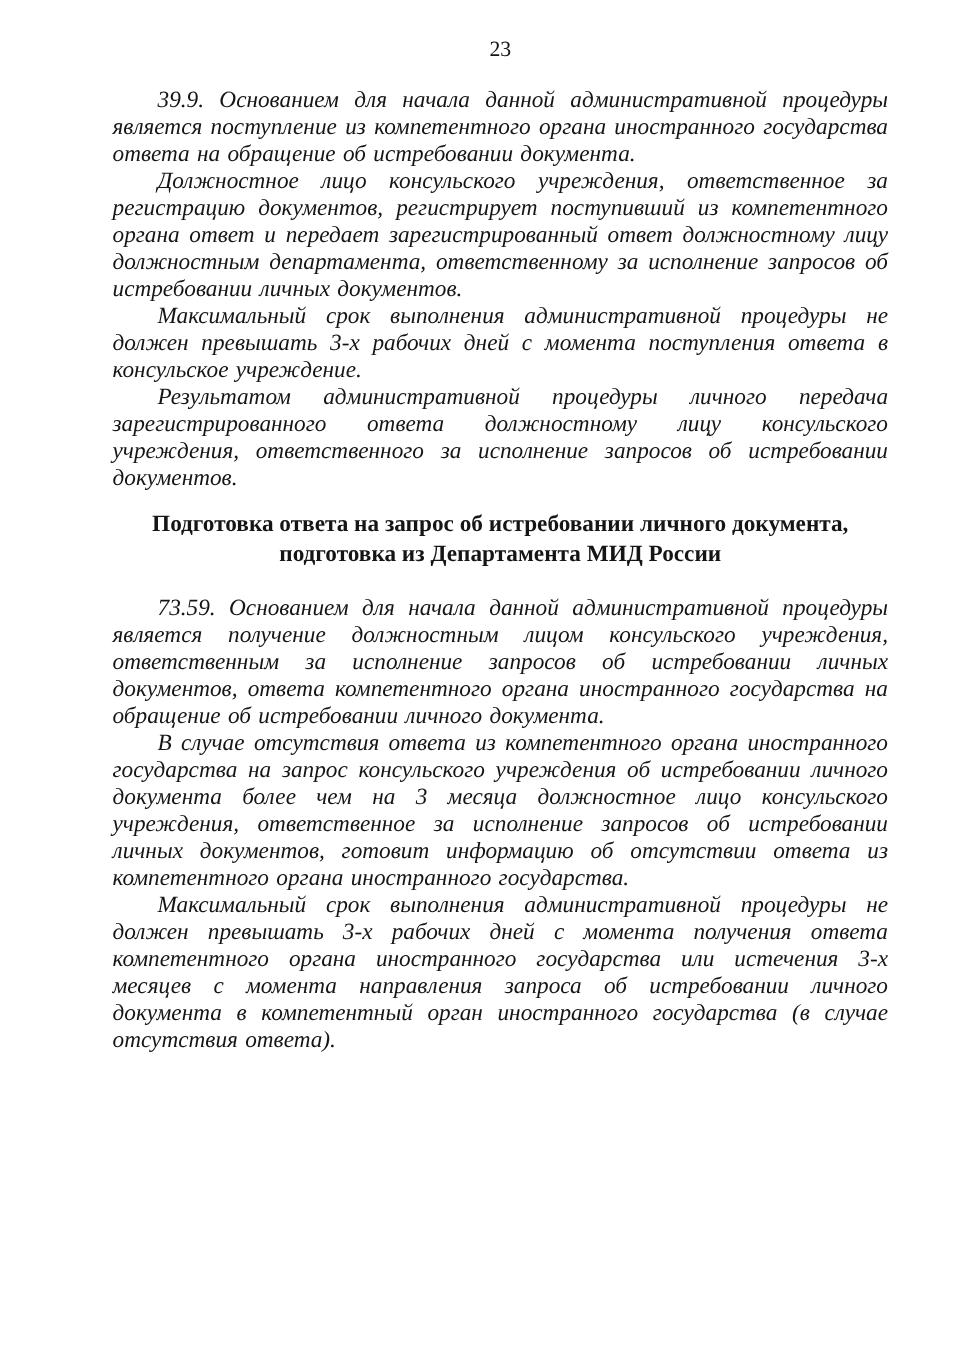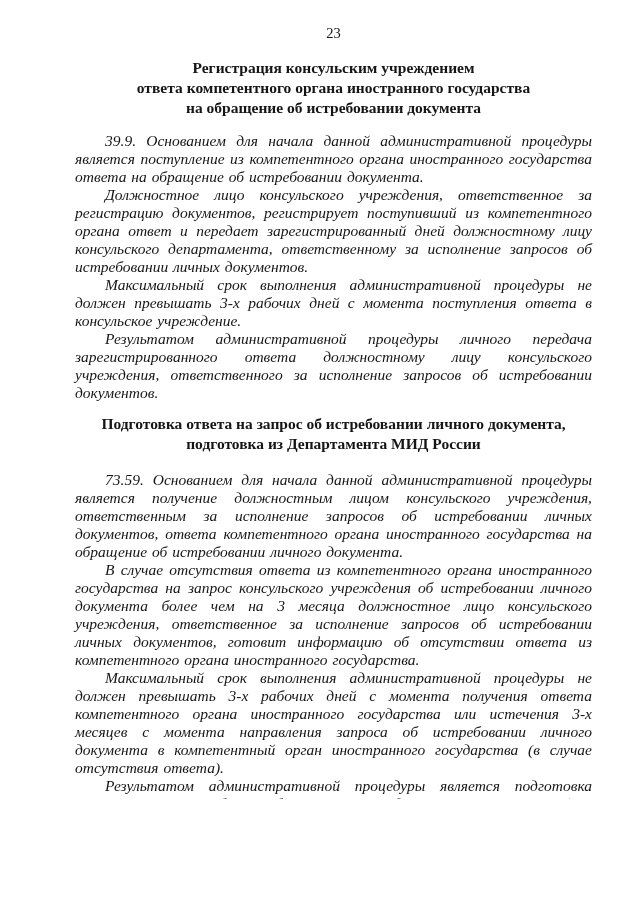--- a/index.html
+++ b/index.html
@@ -48,34 +48,28 @@
     text-align-last: justify;
   }
 </style>
 </head>
 <body>
 
 <div class="page">
 
   <div class="page-number">23</div>
 
-  <h1 class="doc-heading">
-    <span class="heading-line">Регистрация консульским учреждением</span>
-    <span class="heading-line">ответа компетентного органа иностранного государства</span>
-    <span class="heading-line">на обращение об истребовании документа</span>
-  </h1>
 
   <p class="para">39.9. Основанием для начала данной административной процедуры является поступление из компетентного органа иностранного государства ответа на обращение об истребовании документа.</p>
-  <p class="para">Должностное лицо консульского учреждения, ответственное за регистрацию документов, регистрирует поступивший из компетентного органа ответ и передает зарегистрированный дней должностному лицу консульского департамента, ответственному за исполнение запросов об истребовании личных документов.</p>
+  <p class="para">Должностное лицо консульского учреждения, ответственное за регистрацию документов, регистрирует поступивший из компетентного органа ответ и передает зарегистрированный ответ должностному лицу должностным департамента, ответственному за исполнение запросов об истребовании личных документов.</p>
   <p class="para">Максимальный срок выполнения административной процедуры не должен превышать 3-х рабочих дней с момента поступления ответа в консульское учреждение.</p>
   <p class="para">Результатом административной процедуры личного передача зарегистрированного ответа должностному лицу консульского учреждения, ответственного за исполнение запросов об истребовании документов.</p>
 
   <h2 class="doc-heading">
     <span class="heading-line">Подготовка ответа на запрос об истребовании личного документа,</span>
     <span class="heading-line">подготовка из Департамента МИД России</span>
   </h2>
 
   <p class="para">73.59. Основанием для начала данной административной процедуры является получение должностным лицом консульского учреждения, ответственным за исполнение запросов об истребовании личных документов, ответа компетентного органа иностранного государства на обращение об истребовании личного документа.</p>
   <p class="para">В случае отсутствия ответа из компетентного органа иностранного государства на запрос консульского учреждения об истребовании личного документа более чем на 3 месяца должностное лицо консульского учреждения, ответственное за исполнение запросов об истребовании личных документов, готовит информацию об отсутствии ответа из компетентного органа иностранного государства.</p>
   <p class="para">Максимальный срок выполнения административной процедуры не должен превышать 3-х рабочих дней с момента получения ответа компетентного органа иностранного государства или истечения 3-х месяцев с момента направления запроса об истребовании личного документа в компетентный орган иностранного государства (в случае отсутствия ответа).</p>
-  <p class="para force-just">Результатом административной процедуры является подготовка ответа на запрос об истребовании личного документа, поступивший из</p>
 
 </div>
 
 </body></html>

